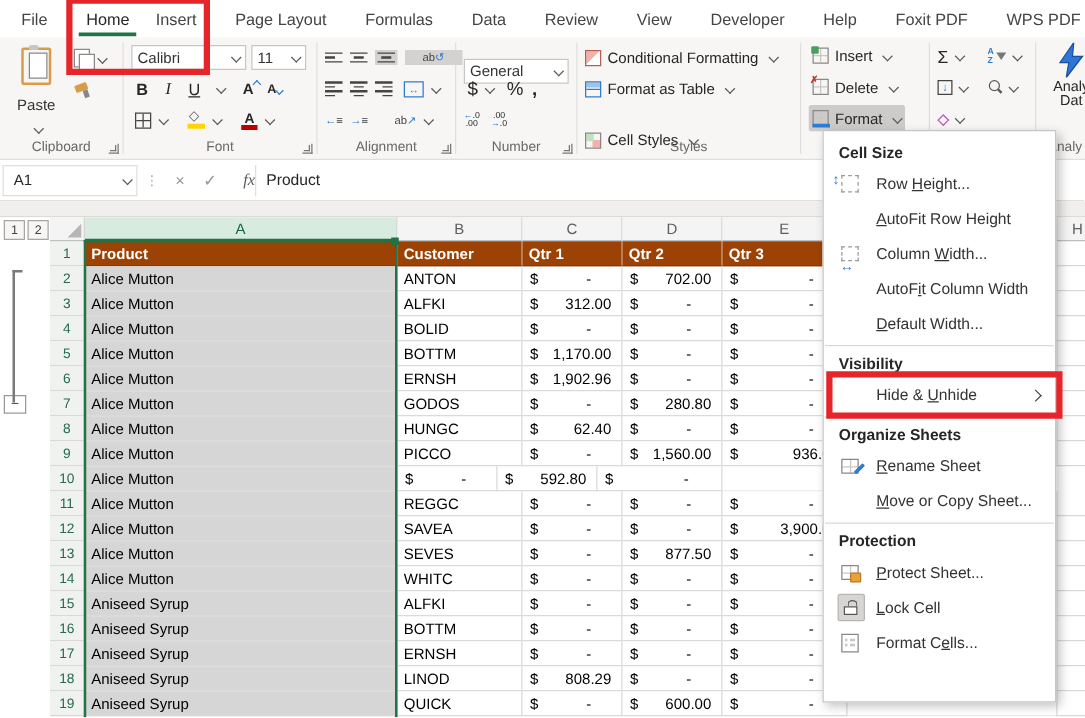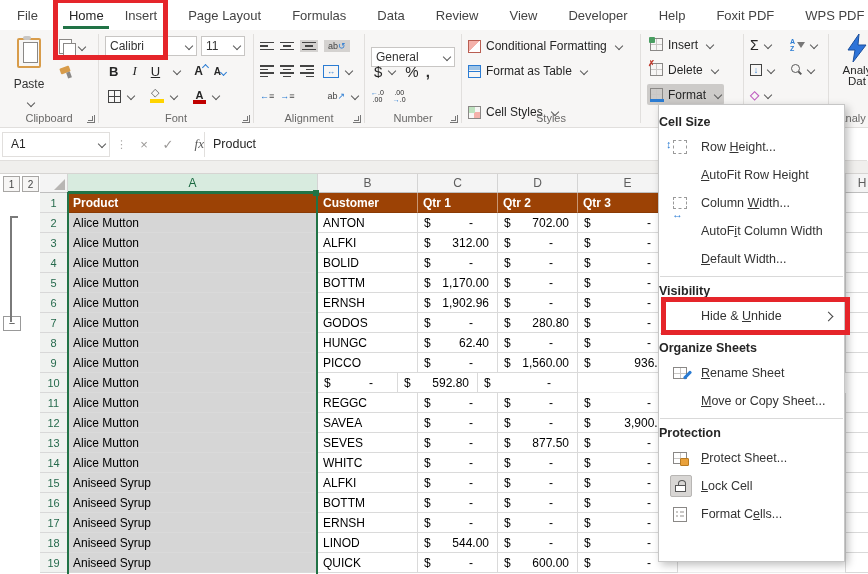--- a/index.html
+++ b/index.html
@@ -141,21 +141,21 @@
   .minusbox{position:absolute;left:3px;top:3px;width:16px;height:13px;border:1px solid #999;background:#fff;
             display:flex;align-items:center;justify-content:center;font-size:11px;color:#444;line-height:1;}
   
   #bracket-line{position:absolute;left:10px;top:42px;width:1.5px;height:106px;background:#7a7a7a;z-index:2;}
   #bracket-tick{position:absolute;left:10px;top:42px;width:8px;height:1.5px;background:#7a7a7a;z-index:2;}
   
   .selline{position:absolute;background:#217346;z-index:5;pointer-events:none;}
   
   #fmenu{position:absolute;left:658px;top:104px;width:187px;height:458px;background:#fff;border:1px solid #C6C6C6;
          box-shadow:3px 3px 8px rgba(0,0,0,.25);z-index:50;padding-top:6px;box-sizing:border-box;}
-  .msec-h{height:22px;line-height:22px;font-weight:bold;font-size:12.5px;color:#262626;}
+  .msec-h{height:22px;line-height:22px;padding-left:12px;font-weight:bold;font-size:12.5px;color:#262626;}
   .mitem{position:relative;height:28px;display:flex;align-items:center;padding-left:42px;font-size:12.5px;color:#333;cursor:default;}
   .mitem .sub{position:absolute;right:12px;width:6px;height:6px;border-right:1.4px solid #444;border-bottom:1.4px solid #444;transform:rotate(-45deg);}
   .mitem u{text-decoration:underline;}
   .msep{height:1px;background:#D9D9D9;margin:3px 1px;}
   .mredbox{position:absolute;left:2px;right:-6px;top:-5px;bottom:-5px;border:5px solid #E5252A;pointer-events:none;z-index:60;}
   .micon{position:absolute;left:11px;width:20px;height:20px;display:flex;align-items:center;justify-content:center;}
   .mi-rowh{position:relative;width:12px;height:12px;border:1px dashed #9a9a9a;}
   .mi-rowh::before{content:"↕";position:absolute;left:-8px;top:-3px;font-size:11px;color:#2B7CD3;}
   .mi-colw{position:relative;width:12px;height:10px;border:1px dashed #9a9a9a;}
   .mi-colw::before{content:"↔";position:absolute;left:-2px;bottom:-12px;font-size:11px;color:#2B7CD3;}
@@ -273,21 +273,21 @@
           <span class="ic-al c">
               <i></i>
               <i></i>
               <i></i>
             </span>
           <span class="ic-al c" style="background:#D4D2D0;padding:2px">
               <i></i>
               <i></i>
               <i></i>
             </span>
-          <span class="ic-ab" style="background:#D4D2D0;padding:1px 4px">ab<b>↺</b></span>
+          <span class="ic-ab" style="background:#D4D2D0;padding:1px 14px">ab<b>↺</b></span>
         </div>
         <div class="rrow" style="top:30px">
           <span class="ic-al l">
               <i></i>
               <i></i>
               <i></i>
               <i></i>
             </span>
           <span class="ic-al c">
               <i></i>
@@ -302,21 +302,21 @@
               <i></i>
             </span>
           <span class="btn">
               <span class="ic-merge">↔</span>
               <span class="chev"></span>
             </span>
         </div>
         <div class="rrow" style="top:55px">
           <span class="ic-ab"><b>←</b>≡</span>
           <span class="ic-ab"><b>→</b>≡</span>
-          <span class="btn" style="margin-left:24px">
+          <span class="btn" style="margin-left:12px">
               <span class="ic-ab">ab<b>↗</b></span>
               <span class="chev"></span>
             </span>
         </div>
       </div>
       <div class="rlabel">
           <span>Alignment</span>
           <span class="launcher"></span>
         </div>
     </div>
@@ -811,21 +811,21 @@
         <div class="c-f"></div>
         <div class="c-h"></div>
       </div>
       <div class="shrow">
         <div class="c-out"></div>
         <div class="c-rn">18</div>
         <div class="c-a cell txt selgray">Aniseed Syrup</div>
         <div class="c-b cell txt">LINOD</div>
         <div class="c-c cell money">
           <span>$</span>
-          <span class="val">544.00</span>
+          <span class="val">808.29</span>
         </div>
         <div class="c-d cell money">
           <span>$</span>
           <span class="val dash">-</span>
         </div>
         <div class="c-e cell money e">
           <span>$</span>
           <span class="val dash">-</span>
         </div>
         <div class="c-f"></div>

